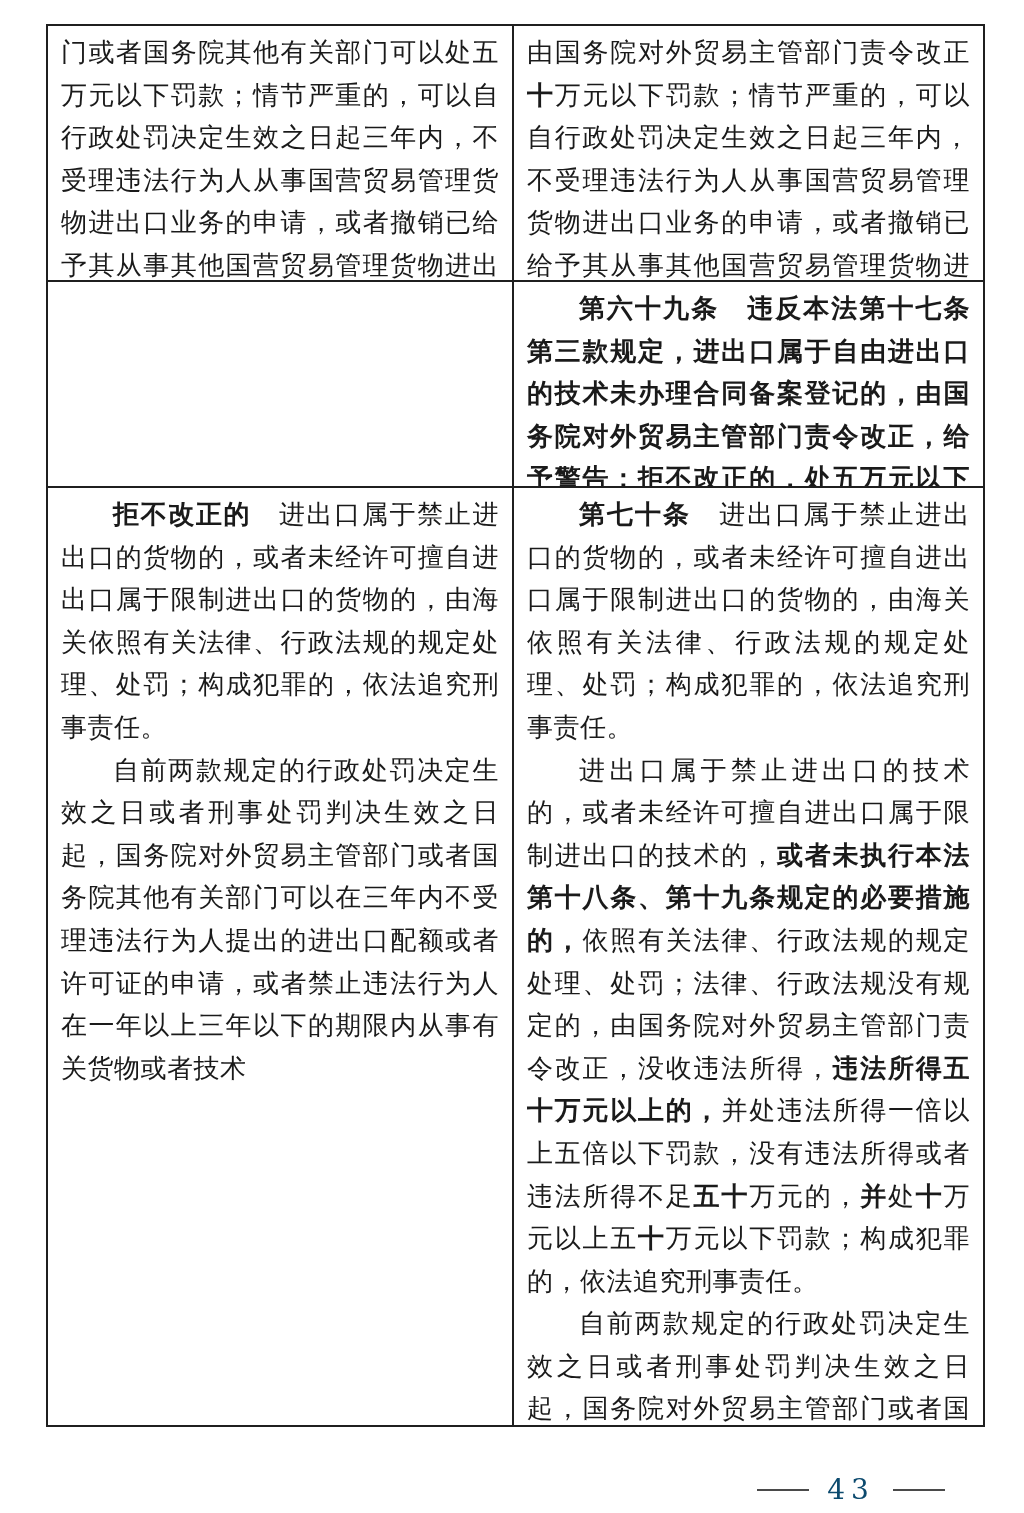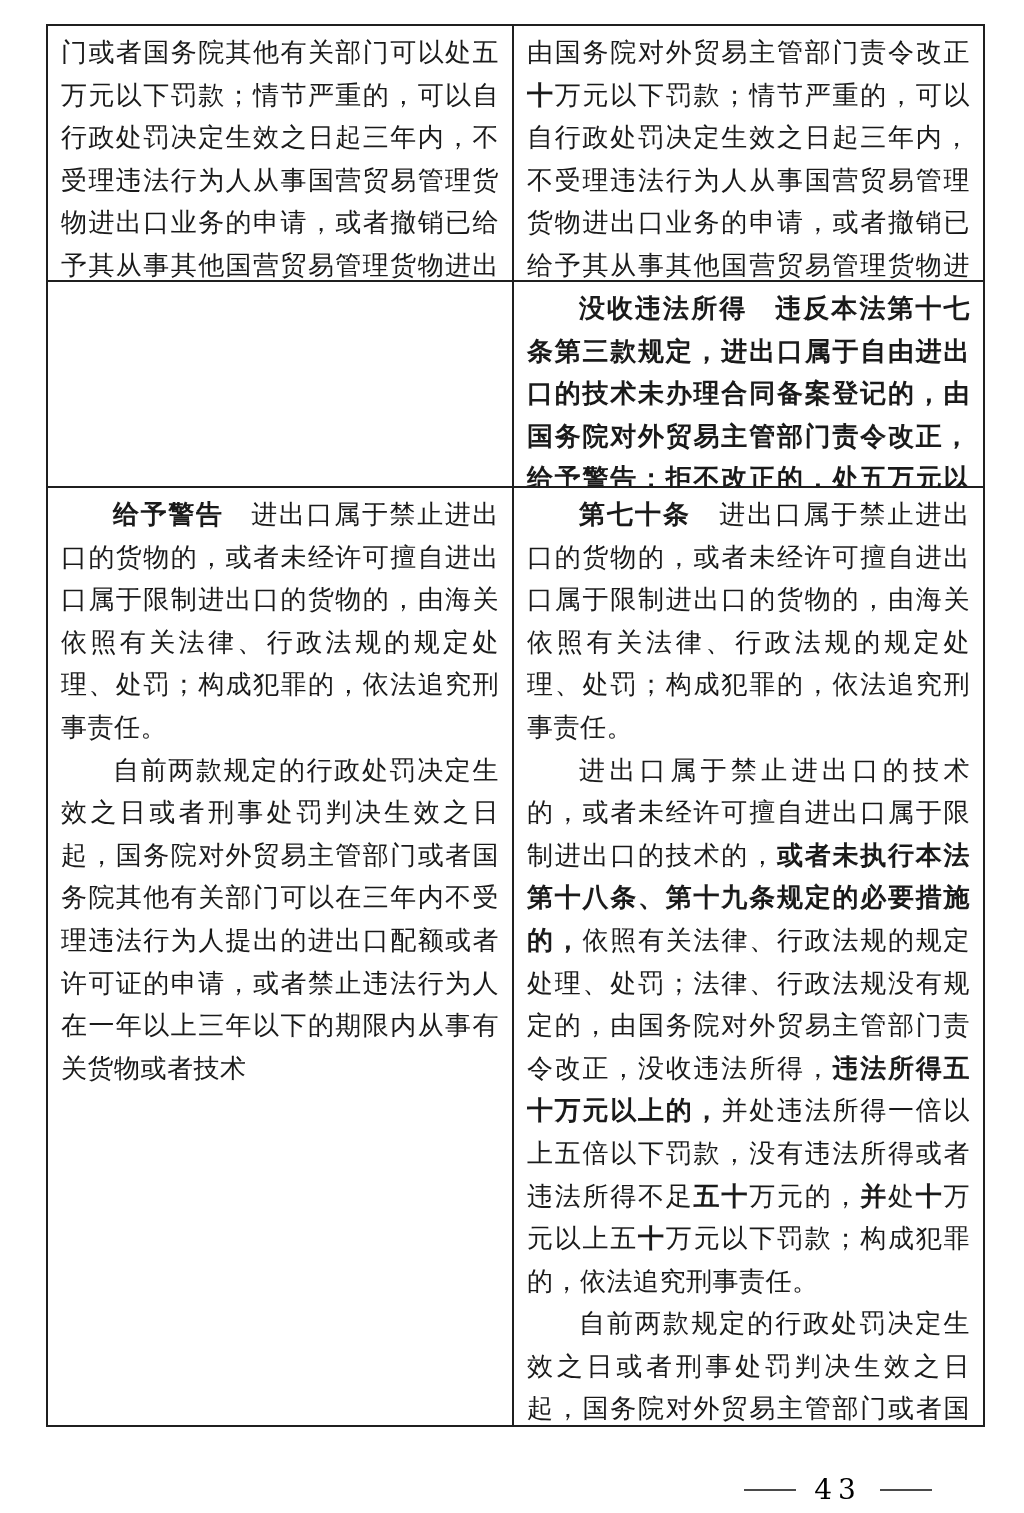--- a/index.html
+++ b/index.html
@@ -54,28 +54,28 @@
     display:inline-block;
     border:2px solid #2a2a2a;
     line-height:1.05;
     padding:1px 2px 2px 2px;
     margin:0 1px;
     text-indent:0;
   }
   .page-number{
     position:absolute;
     top:1473px;
-    right:66px;
+    right:53px;
     width:240px;
     display:flex;
     align-items:center;
     justify-content:center;
     gap:18px;
     font-size:28px;
-    color:#000000;
+    color:#0c4a6e;
     font-family:"DejaVu Serif","Liberation Serif",serif;
   }
   .page-number .dash{
     display:inline-block;
     width:52px;height:2px;
     background:#4a4a4a;
   }
   .page-number .num{letter-spacing:6px;}
 </style>
 </head>
@@ -88,26 +88,26 @@
         <div class="tcell left">
           <p class="para"><span class="seg">门或者国务院其他有关部门可以处五万元以下罚款；情节严重的，可以自行政处罚决定生效之日起三年内，不受理违法行为人从事国营贸易管理货物进出口业务的申请，或者撤销已给予其从事其他国营贸易管理货物进出口的授权。</span></p>
         </div>
         <div class="tcell right">
           <p class="para"><span class="seg">由国务院对外贸易主管部门责令改正</span><span class="seg bold">十</span><span class="seg">万元以下罚款；情节严重的，可以自行政处罚决定生效之日起三年内，不受理违法行为人从事国营贸易管理货物进出口业务的申请，或者撤销已给予其从事其他国营贸易管理货物进出口的授权。</span></p>
         </div>
       </div>
       <div class="trow r1">
         <div class="tcell left"></div>
         <div class="tcell right">
-          <p class="para indent"><span class="seg bold">没收违法所得</span><span class="seg bold">　</span><span class="seg bold">违反本法第十七条第三款规定，进出口属于自由进出口的技术未办理合同备案登记的，由国务院对外贸易主管部门责令改正，给予警告；拒不改正的，处五万元以下罚款。</span></p>
+          <p class="para indent"><span class="seg bold">第六十九条</span><span class="seg bold">　</span><span class="seg bold">违反本法第十七条第三款规定，进出口属于自由进出口的技术未办理合同备案登记的，由国务院对外贸易主管部门责令改正，给予警告；拒不改正的，处五万元以下罚款。</span></p>
         </div>
       </div>
       <div class="trow r2">
         <div class="tcell left">
-          <p class="para indent"><span class="seg bold">给予警告</span><span class="seg">　进出口属于禁止进出口的货物的，或者未经许可擅自进出口属于限制进出口的货物的，由海关依照有关法律、行政法规的规定处理、处罚；构成犯罪的，依法追究刑事责任。</span></p>
+          <p class="para indent"><span class="seg bold">拒不改正的</span><span class="seg">　进出口属于禁止进出口的货物的，或者未经许可擅自进出口属于限制进出口的货物的，由海关依照有关法律、行政法规的规定处理、处罚；构成犯罪的，依法追究刑事责任。</span></p>
           <p class="para indent"><span class="seg">自前两款规定的行政处罚决定生效之日或者刑事处罚判决生效之日起，国务院对外贸易主管部门或者国务院其他有关部门可以在三年内不受理违法行为人提出的进出口配额或者许可证的申请，或者禁止违法行为人在一年以上三年以下的期限内从事有关货物或者技术</span></p>
         </div>
         <div class="tcell right">
           <p class="para indent"><span class="seg bold">第七十条</span><span class="seg">　进出口属于禁止进出口的货物的，或者未经许可擅自进出口属于限制进出口的货物的，由海关依照有关法律、行政法规的规定处理、处罚；构成犯罪的，依法追究刑事责任。</span></p>
           <p class="para indent"><span class="seg">进出口属于禁止进出口的技术的，或者未经许可擅自进出口属于限制进出口的技术的，</span><span class="seg bold">或者未执行本法第十八条、第十九条规定的必要措施的，</span><span class="seg">依照有关法律、行政法规的规定处理、处罚；法律、行政法规没有规定的，由国务院对外贸易主管部门责令改正，没收违法所得，</span><span class="seg bold">违法所得五十万元以上的，</span><span class="seg">并处违法所得一倍以上五倍以下罚款，没有违法所得或者违法所得不足</span><span class="seg bold">五十</span><span class="seg">万元的，</span><span class="seg bold">并</span><span class="seg">处</span><span class="seg bold">十</span><span class="seg">万元以上五</span><span class="seg bold">十</span><span class="seg">万元以下罚款；构成犯罪的，依法追究刑事责任。</span></p>
           <p class="para indent"><span class="seg">自前两款规定的行政处罚决定生效之日或者刑事处罚判决生效之日起，国务院对外贸易主管部门或者国务院其他有关部门可以在三年内不受理违法行为人提出的进出口配额或者许可证的申</span></p>
         </div>
       </div>
     </div>
 

